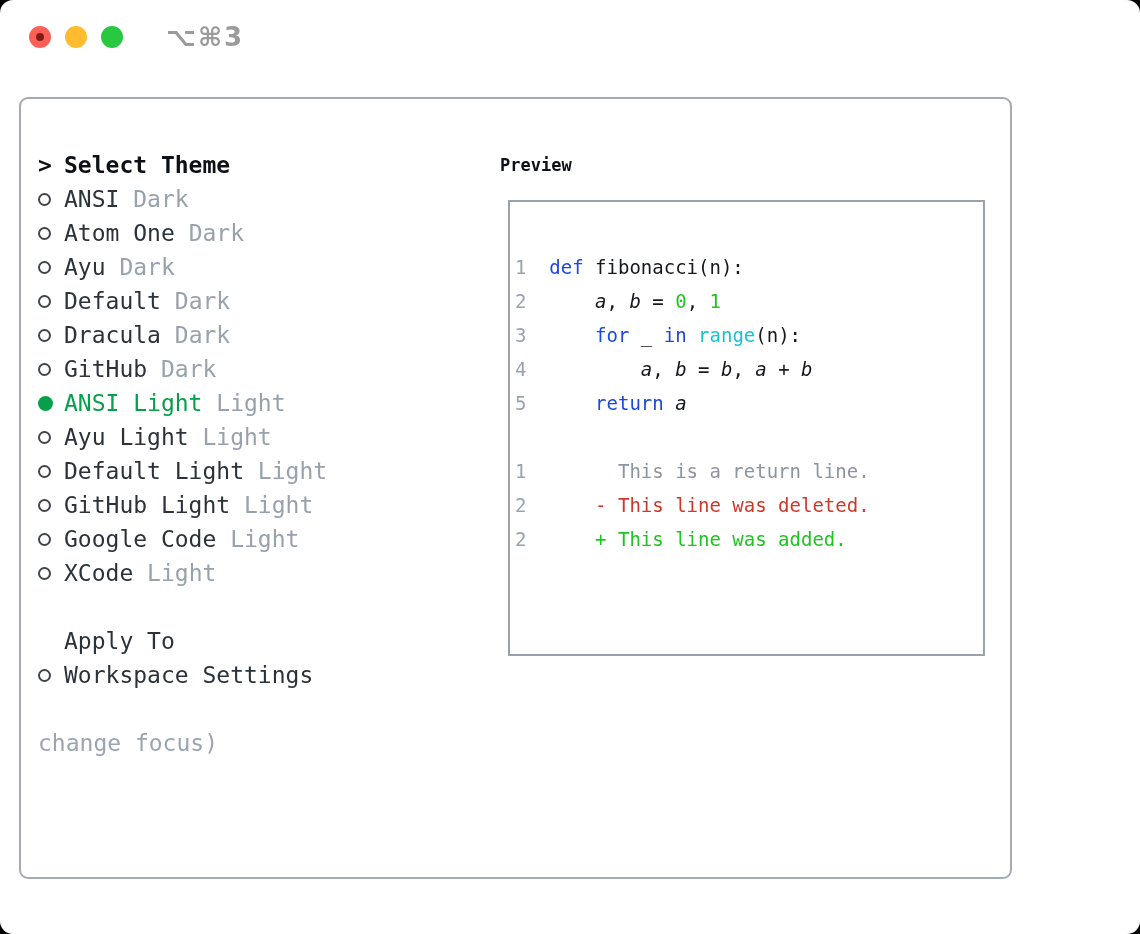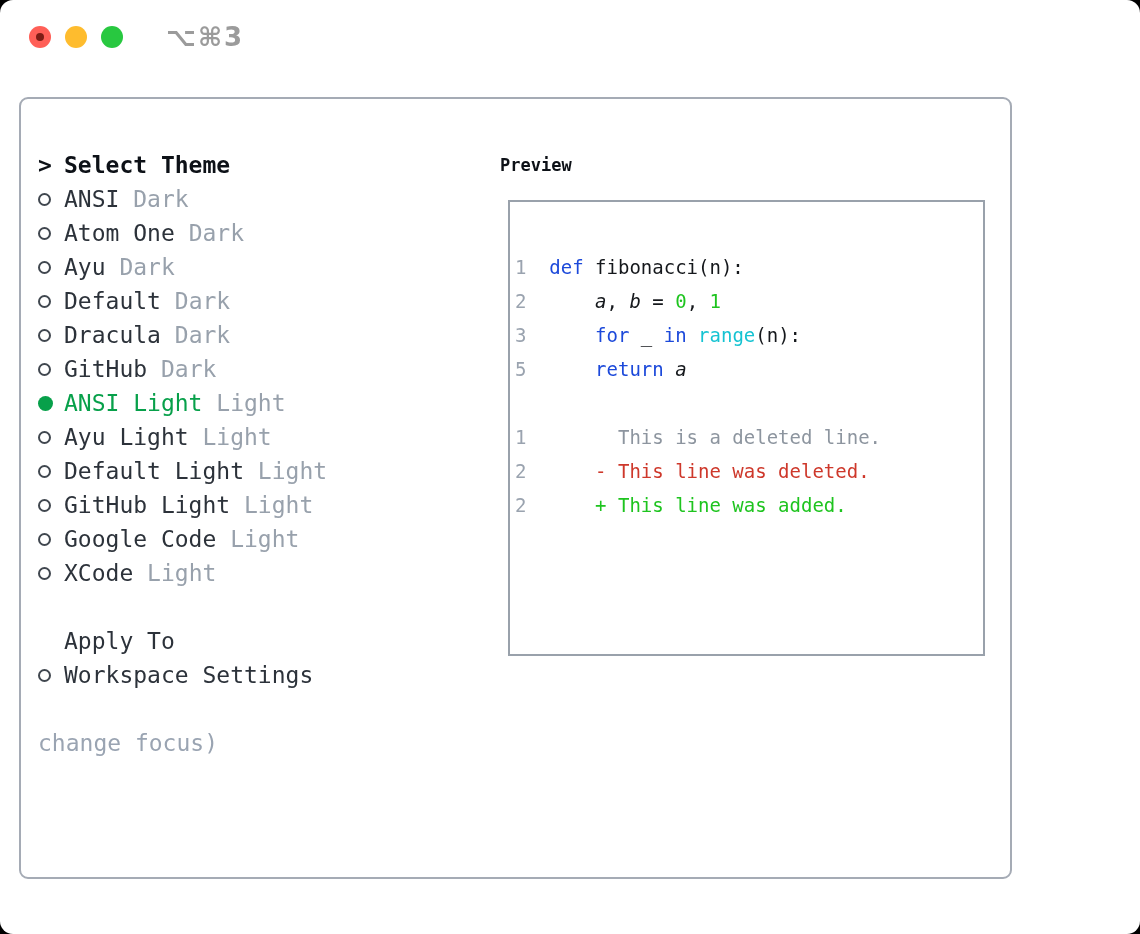--- a/index.html
+++ b/index.html
@@ -118,21 +118,22 @@
           <div class="hint">change focus)</div>
         </div>
     </div>
 
     <div class="pv-heading">Preview</div>
 
     <div class="pv-box" id="pv-box">
         <div class="cl"><span class="ln">1  </span><span class="tok-kw">def</span><span class="tok-p"> fibonacci(n):</span></div>
         <div class="cl"><span class="ln">2  </span><span class="tok-p">    </span><span class="tok-v">a</span><span class="tok-p">, </span><span class="tok-v">b</span><span class="tok-p"> = </span><span class="tok-n">0</span><span class="tok-p">, </span><span class="tok-n">1</span></div>
         <div class="cl"><span class="ln">3  </span><span class="tok-p">    </span><span class="tok-kw">for</span><span class="tok-p"> _ </span><span class="tok-kw">in</span><span class="tok-p"> </span><span class="tok-fn">range</span><span class="tok-p">(n):</span></div>
+        <div class="cl"><span class="ln">4  </span><span class="tok-p">        </span><span class="tok-v">a</span><span class="tok-p">, </span><span class="tok-v">b</span><span class="tok-p"> = </span><span class="tok-v">b</span><span class="tok-p">, </span><span class="tok-v">a</span><span class="tok-p"> + </span><span class="tok-v">b</span></div>
         <div class="cl"><span class="ln">5  </span><span class="tok-p">    </span><span class="tok-kw">return</span><span class="tok-p"> </span><span class="tok-v">a</span></div>
         <div class="cl"><span class="ln">   </span></div>
-        <div class="cl"><span class="ln">1  </span><span class="tok-ctx">      This is a deleted line.</span></div>
+        <div class="cl"><span class="ln">1  </span><span class="tok-ctx">      This is a return line.</span></div>
         <div class="cl"><span class="ln">2  </span><span class="tok-del">    - This line was deleted.</span></div>
         <div class="cl"><span class="ln">2  </span><span class="tok-add">    + This line was added.</span></div>
       </div>
 
   </div>
 </div>
 
 </body></html>

